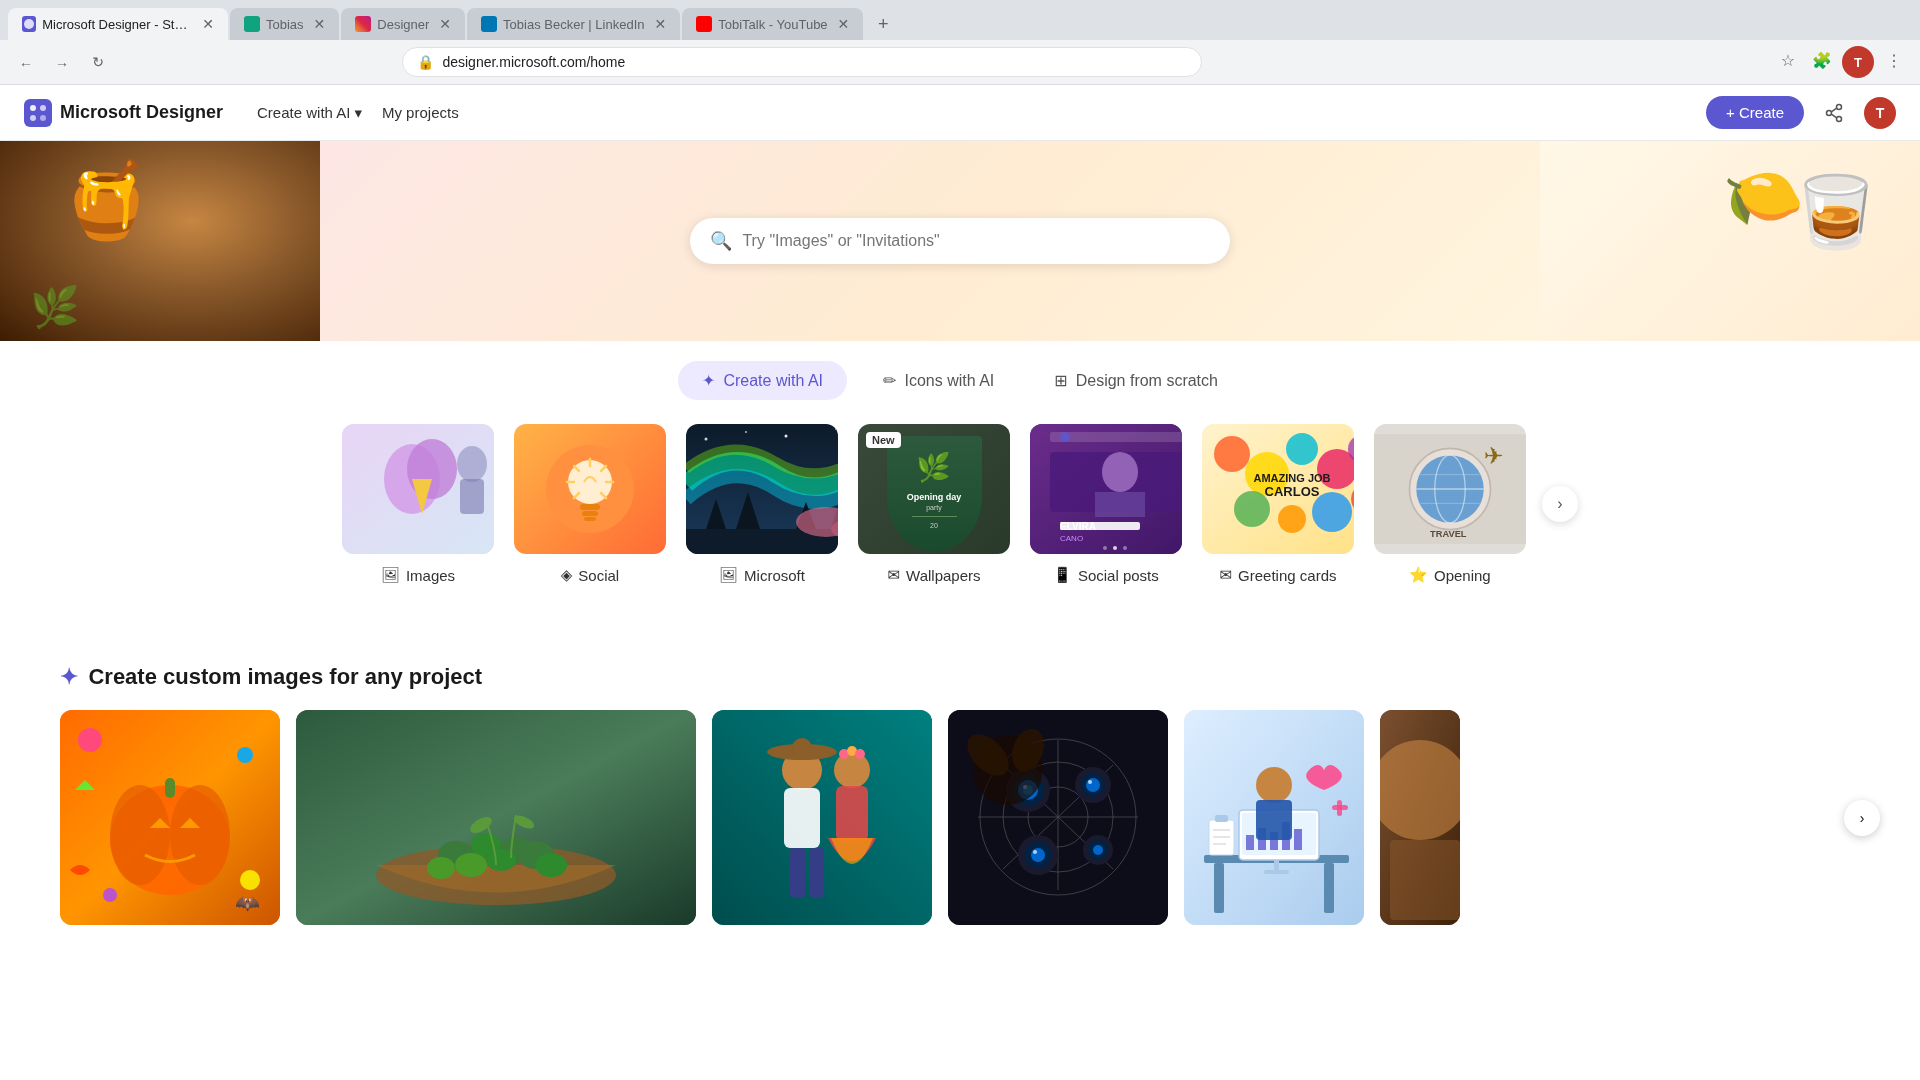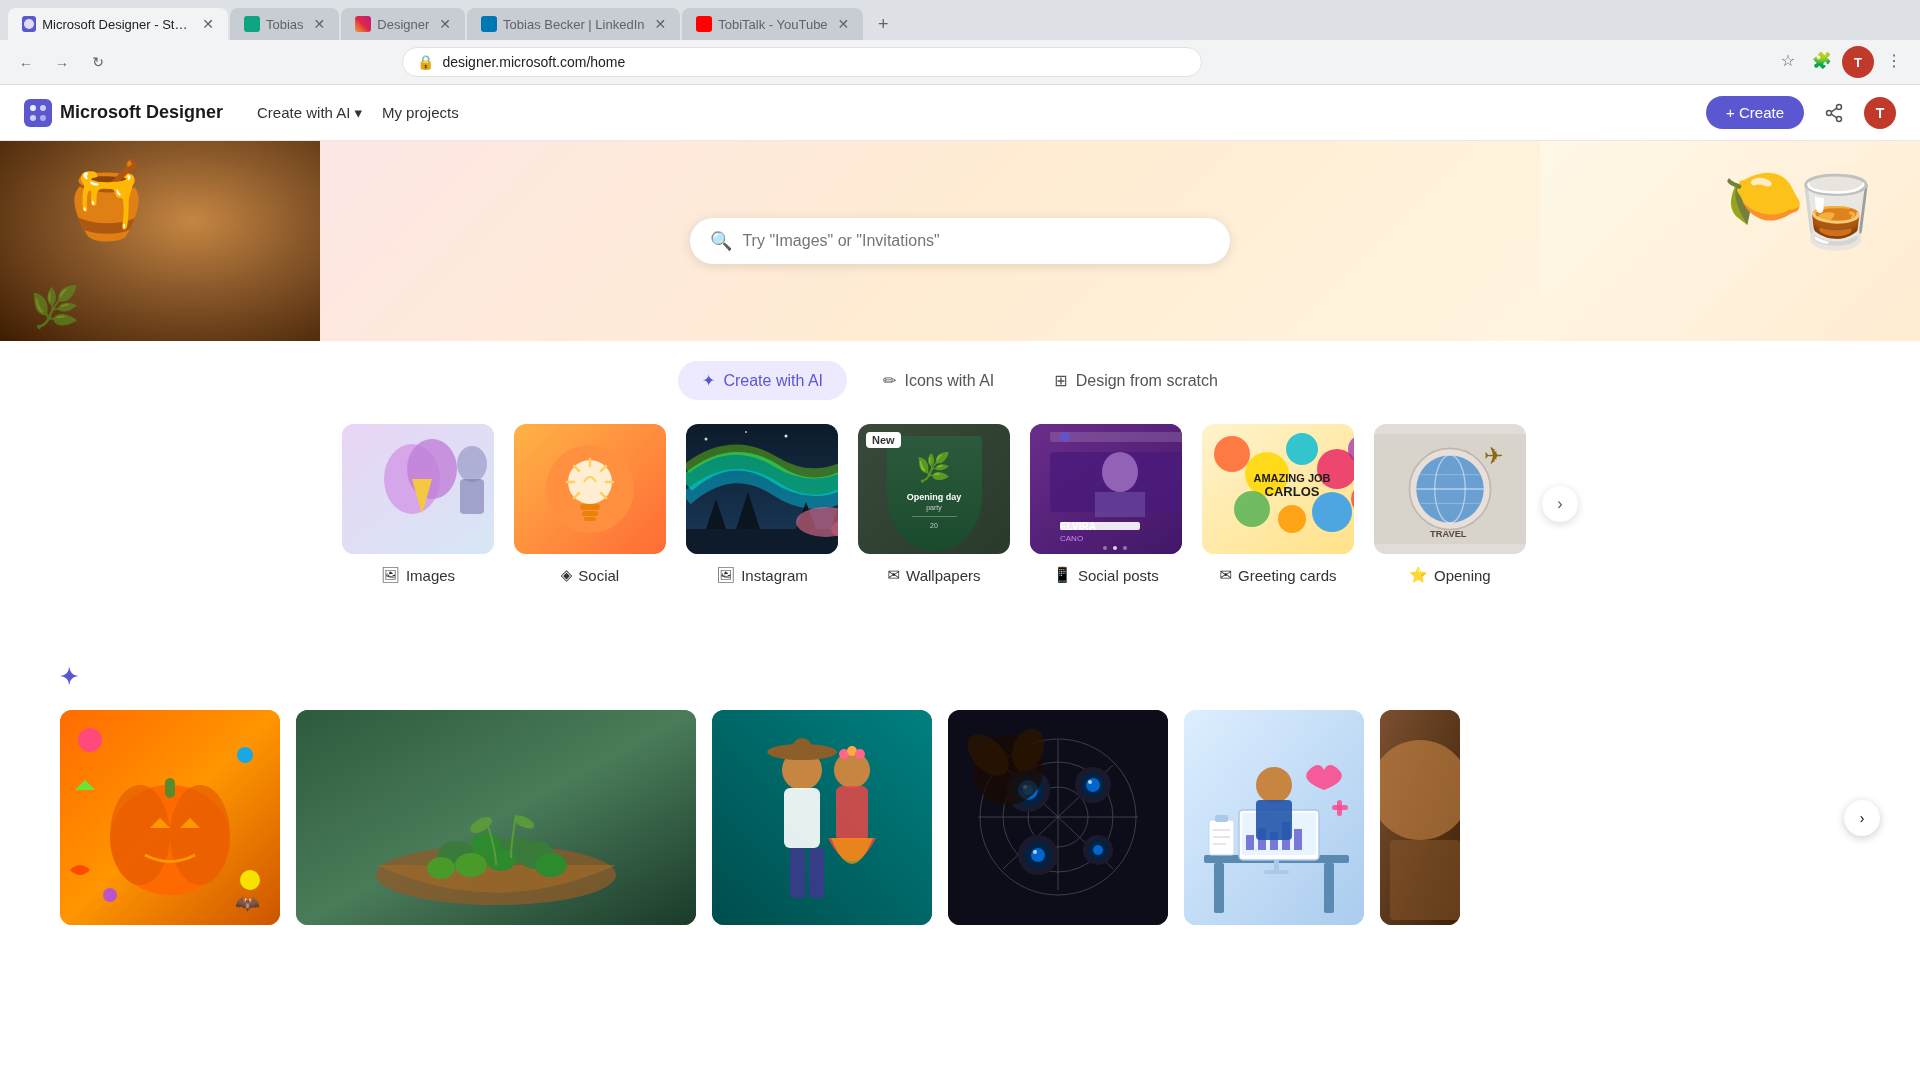--- a/index.html
+++ b/index.html
@@ -295,21 +295,21 @@
           <polygon points="50,105 62,68 74,105" fill="#0a1520"></polygon>
           <polygon points="110,105 120,78 130,105" fill="#0a1520"></polygon>
           <polygon points="145,105 155,72 165,105" fill="#0a1520"></polygon>
 
           <ellipse cx="140" cy="98" rx="30" ry="15" fill="#e87090" opacity="0.6"></ellipse>
           <ellipse cx="165" cy="105" rx="20" ry="10" fill="#d06080" opacity="0.5"></ellipse>
         </svg>
       </div>
       <div class="card-label">
         <span>🖼</span>
-        <span>Instagram</span>
+        <span>Microsoft</span>
       </div>
     </div>
 
     <div class="category-card">
       <div class="card-image img-invitations" style="position:relative;display:flex;align-items:center;justify-content:center;background:linear-gradient(135deg,#3a4a3a,#2a3a2a);">
         <div class="new-badge">New</div>
 
         <div style="width:95px;height:115px;background:linear-gradient(180deg,#2d5a3d 0%,#1a4a2d 100%);border-radius:4px 4px 48% 48%;display:flex;flex-direction:column;align-items:center;padding:10px;margin-top:8px;">
           <div style="font-size:28px;margin-top:5px;">🌿</div>
           <div style="color:#fff;font-size:9px;margin-top:8px;text-align:center;font-weight:600;">Opening day</div>
@@ -411,20 +411,21 @@
       </div>
     </div>
   </div>
 
   <div class="nav-arrow" style="margin-left:16px;flex-shrink:0;">›</div>
 </div>
 
 <div class="section">
   <div class="section-title">
     <span style="color:#5b57d1;">✦</span>
+    <span>Create custom images for any project</span>
   </div>
   <div class="image-grid">
 
     <div class="grid-img grid-img-1 bg-pumpkin">
       <svg width="220" height="215" viewBox="0 0 220 215">
         <rect width="220" height="215" fill="url(#pump-grad)"></rect>
         <defs>
             <linearGradient id="pump-grad" x1="0%" y1="0%" x2="100%" y2="100%">
               <stop offset="0%" style="stop-color:#ff6b00"></stop>
               <stop offset="50%" style="stop-color:#ff9500"></stop>

